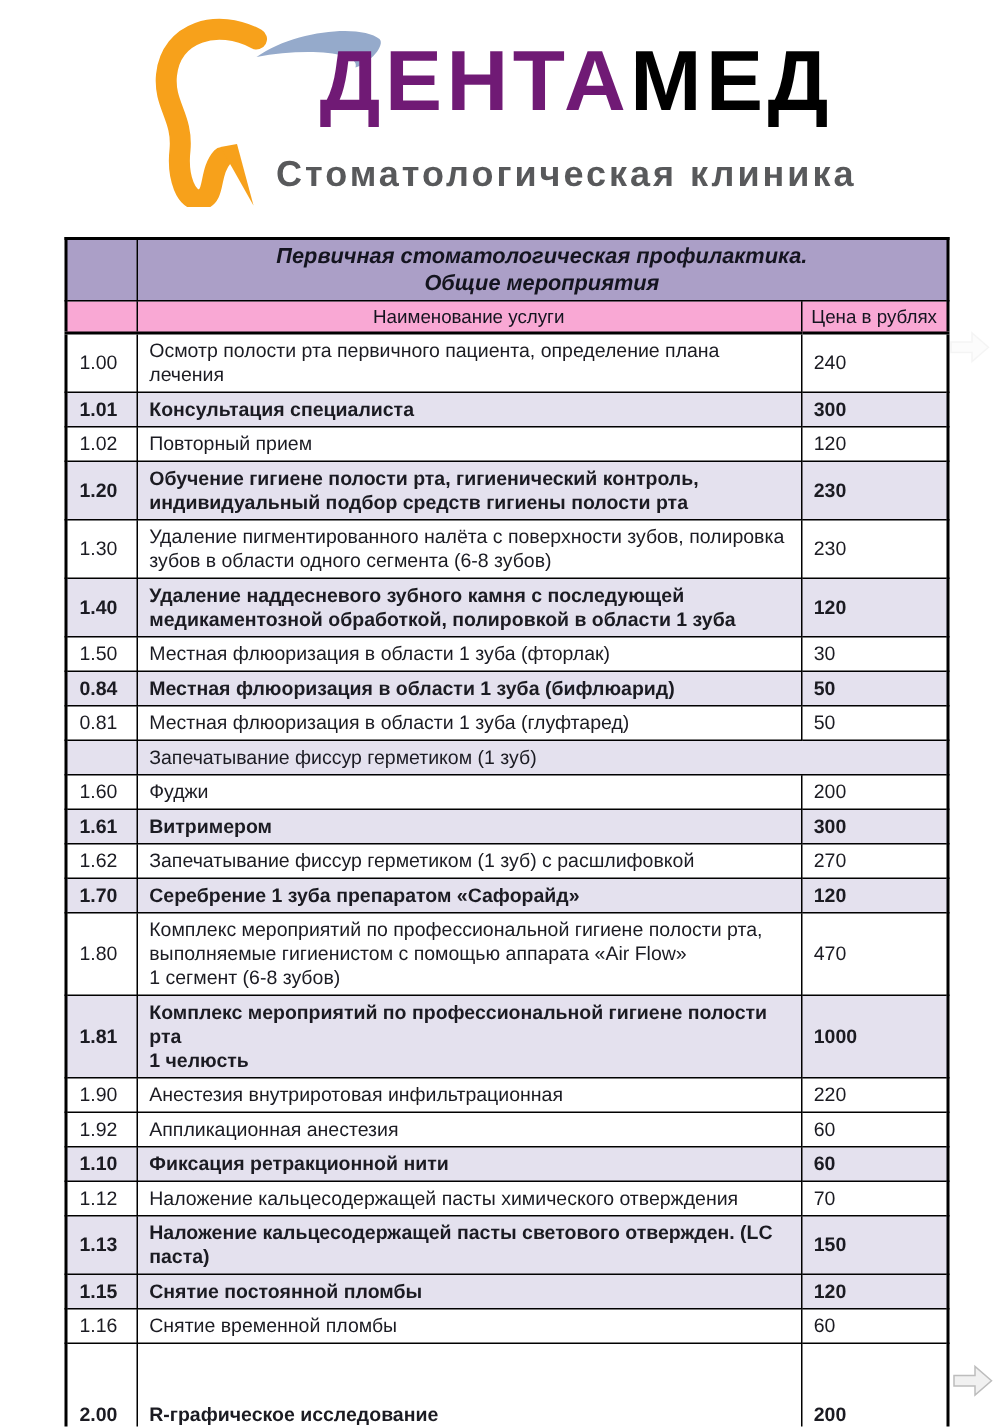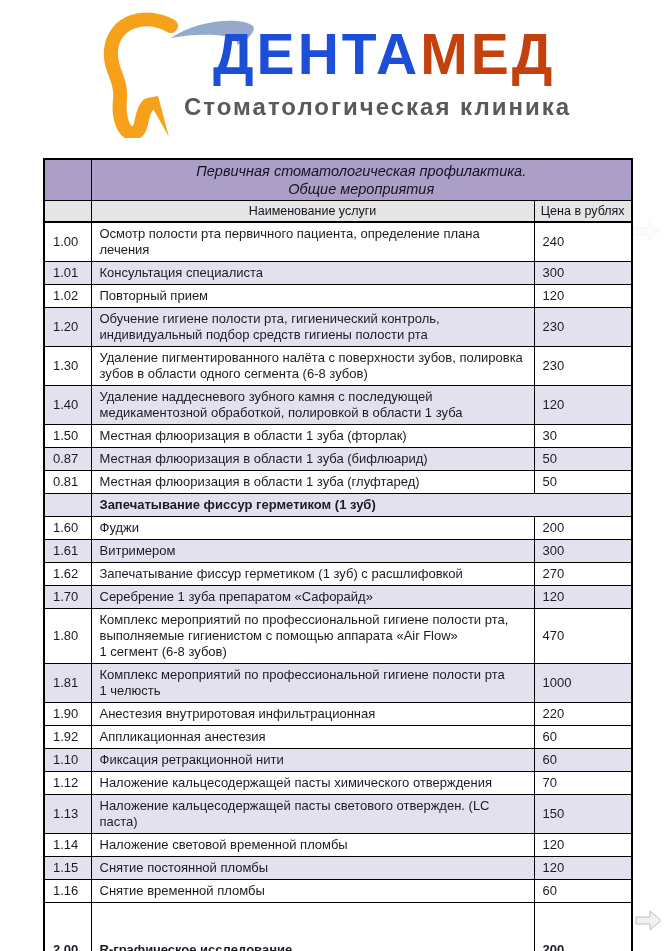--- a/index.html
+++ b/index.html
@@ -5,38 +5,38 @@
   html,body{margin:0;padding:0;}
   body{
     width:672px;height:951px;background:#ffffff;position:relative;overflow:hidden;
     font-family:"Liberation Sans", sans-serif;color:#1b1b22;
   }
   
   .logo{position:relative;height:140px;}
   .logo-art{position:absolute;left:101px;top:12px;}
   .brand{position:absolute;left:213px;top:26px;font-size:57px;font-weight:bold;
          letter-spacing:3px;line-height:1;white-space:nowrap;}
-  .brand .p1{color:#1d4ed8;text-align:center;}
-  .brand .p2{color:#c2410c;}
-  .subtitle{position:absolute;left:184px;top:93px;font-size:24px;font-weight:bold;
+  .brand .p1{color:#701a75;text-align:center;}
+  .brand .p2{color:#000000;}
+  .subtitle{position:absolute;left:184px;top:103px;font-size:24px;font-weight:bold;
             color:#58595B;letter-spacing:2px;white-space:nowrap;}
   
   table.price{border-collapse:collapse;table-layout:fixed;width:588px;
               margin:18px 0 0 43px;border:2px solid #000;}
   table.price td{border:1px solid #000;font-size:13px;line-height:16px;
                  padding:3px 8px;vertical-align:middle;background:#fff;}
-  tr.title-row td{background:#AB9FC7;text-align:center;font-weight:normal;font-style:italic;
+  tr.title-row td{background:#AB9FC7;text-align:center;font-weight:bold;font-style:italic;
                   font-size:14.5px;line-height:18px;padding:2px 4px;color:#14141f;}
-  tr.head-row td{background:#e5e5e5;text-align:center;font-size:12.5px;padding:2px 4px;
+  tr.head-row td{background:#f9a8d4;text-align:center;font-size:12.5px;padding:2px 4px;
                  border-bottom:2px solid #000;color:#14141f;}
   td.c-num{padding:3px 3px 3px 7px;margin-left:32px;}
   td.c-name{white-space:pre-line;}
   td.c-price{text-align:left;}
-  tr.shaded td{background:#E4E1EE;}
-  tr.section td{font-weight:bold;}
+  tr.shaded td{background:#E4E1EE;font-weight:bold;}
+  tr.section td{font-weight:normal;}
   tr.tall td{height:52px;vertical-align:bottom;font-weight:bold;padding-bottom:5px;}
   
   .next-arrow{position:absolute;right:9px;top:908px;cursor:pointer;}
   .ghost-arrow{position:absolute;right:11px;top:219px;opacity:0.15;cursor:pointer;}
 </style>
 </head>
 <body>
 
 <div class="logo">
   <svg class="logo-art" width="168" height="126" viewBox="0 0 168 126">
@@ -106,21 +106,21 @@
     <td class="c-name">Удаление наддесневого зубного камня с последующей
 медикаментозной обработкой, полировкой в области 1 зуба</td>
     <td class="c-price">120</td>
   </tr>
       <tr>
     <td class="c-num">1.50</td>
     <td class="c-name">Местная флюоризация в области 1 зуба (фторлак)</td>
     <td class="c-price">30</td>
   </tr>
       <tr class="shaded">
-    <td class="c-num">0.87</td>
+    <td class="c-num">0.84</td>
     <td class="c-name">Местная флюоризация в области 1 зуба (бифлюарид)</td>
     <td class="c-price">50</td>
   </tr>
       <tr>
     <td class="c-num">0.81</td>
     <td class="c-name">Местная флюоризация в области 1 зуба (глуфтаред)</td>
     <td class="c-price">50</td>
   </tr>
       <tr class="section shaded">
     <td class="c-num"></td>
@@ -176,25 +176,20 @@
   </tr>
       <tr>
     <td class="c-num">1.12</td>
     <td class="c-name">Наложение кальцесодержащей пасты химического отверждения</td>
     <td class="c-price">70</td>
   </tr>
       <tr class="shaded">
     <td class="c-num">1.13</td>
     <td class="c-name">Наложение кальцесодержащей пасты светового отвержден. (LC паста)</td>
     <td class="c-price">150</td>
-  </tr>
-      <tr>
-    <td class="c-num">1.14</td>
-    <td class="c-name">Наложение световой временной пломбы</td>
-    <td class="c-price">120</td>
   </tr>
       <tr class="shaded">
     <td class="c-num">1.15</td>
     <td class="c-name">Снятие постоянной пломбы</td>
     <td class="c-price">120</td>
   </tr>
       <tr>
     <td class="c-num">1.16</td>
     <td class="c-name">Снятие временной пломбы</td>
     <td class="c-price">60</td>

